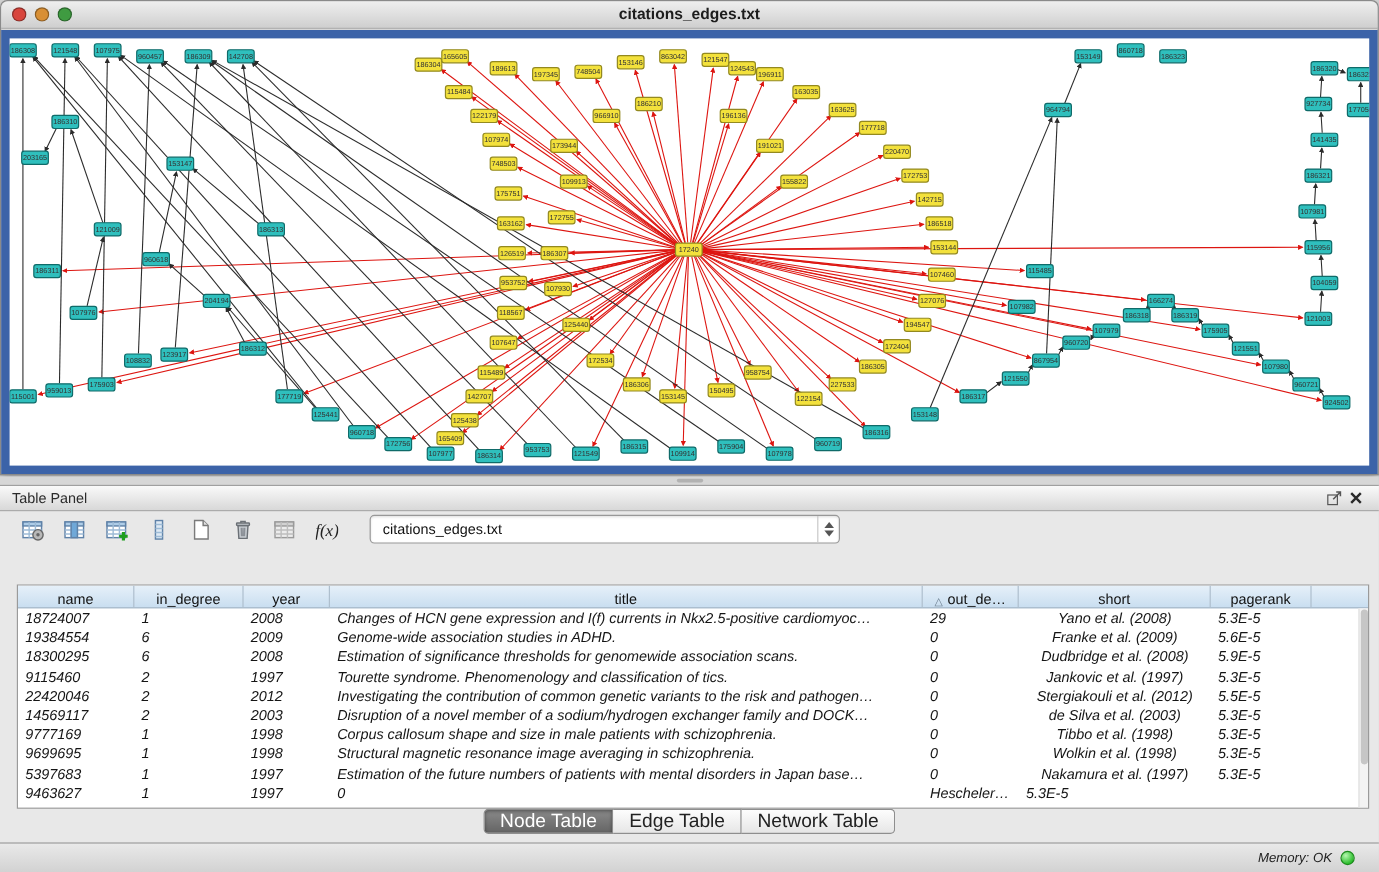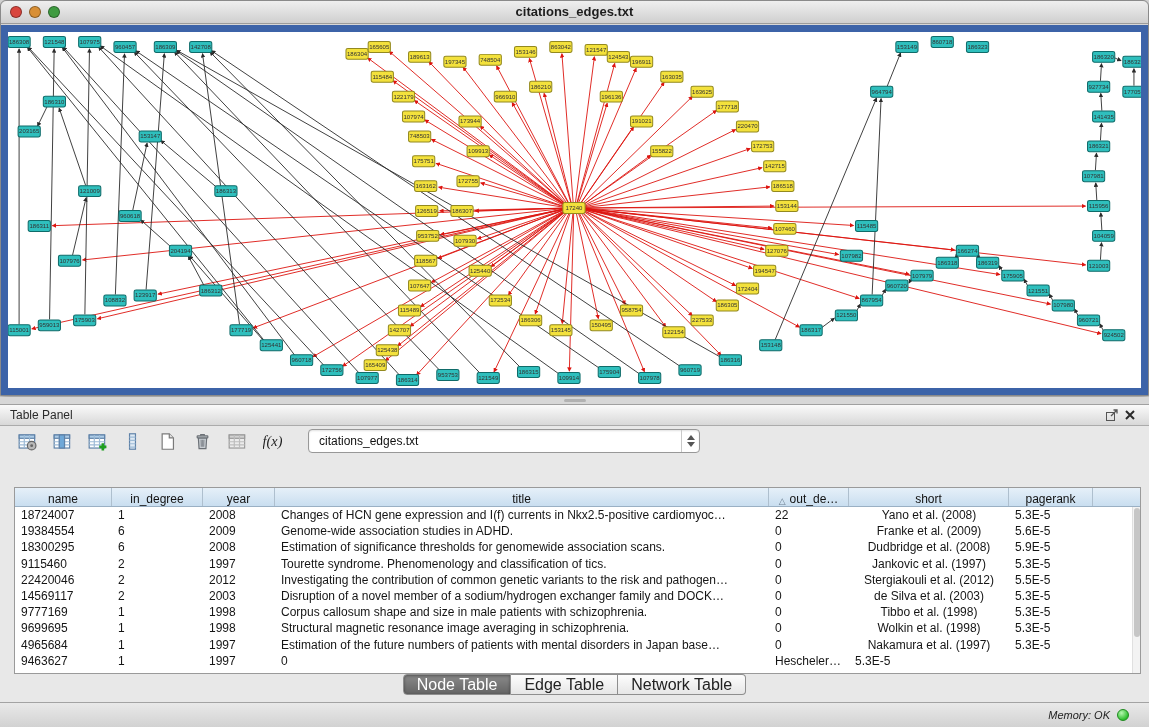--- a/index.html
+++ b/index.html
@@ -47,21 +47,21 @@
   
   .table-wrap{position:absolute;left:14px;top:82px;right:8px;height:187px;background:#fff;
     border:1px solid #9a9a9a;overflow:hidden;
     --cols:97px 91px 72px 494px 80px 160px 84px 1fr;}
   .thead{display:grid;grid-template-columns:var(--cols);height:19px;
     background:linear-gradient(#e6f0f9,#c9def0);border-bottom:1px solid #9ab0c4;}
   .th{border-right:1px solid #aebfce;display:flex;align-items:flex-end;justify-content:center;
     font-size:12px;color:#111;gap:4px;overflow:hidden;white-space:nowrap;}
   .th.filler{border-right:none;}
   .sort-glyph{font-size:9px;color:#6d7f90;line-height:1;}
-  .tbody{position:relative;}
+  .tbody{position:relative;font-style:italic;}
   .tr{display:grid;grid-template-columns:var(--cols);height:16.2px;}
   .td{padding:0 6px;font-size:12px;line-height:16.2px;white-space:nowrap;overflow:hidden;
     text-overflow:ellipsis;color:#151515;}
   .td.c5{text-align:center;}
   .vscroll{position:absolute;top:19px;right:0;bottom:0;width:8px;background:#f3f3f3;border-left:1px solid #e0e0e0;}
   .vscroll .thumb{position:absolute;top:1px;left:1px;width:6px;height:78%;background:#c6c6c6;border-radius:3px;}
 
   
   .tabs-row{position:absolute;left:0;right:0;bottom:7px;display:flex;justify-content:center;}
   .tab{height:21px;padding:0 13px;font-size:16px;display:flex;align-items:center;
@@ -834,21 +834,21 @@
           <span>pagerank</span>
         </div>
         <div class="th filler"></div>
       </div>
     <div class="tbody">
         <div class="tr">
           <div class="td c0">18724007</div>
           <div class="td c1">1</div>
           <div class="td c2">2008</div>
           <div class="td c3">Changes of HCN gene expression and I(f) currents in Nkx2.5-positive cardiomyoc…</div>
-          <div class="td c4">22</div>
+          <div class="td c4">29</div>
           <div class="td c5">Yano et al. (2008)</div>
           <div class="td c6">5.3E-5</div>
           <div class="td"></div>
         </div>
         <div class="tr">
           <div class="td c0">19384554</div>
           <div class="td c1">6</div>
           <div class="td c2">2009</div>
           <div class="td c3">Genome-wide association studies in ADHD.</div>
           <div class="td c4">0</div>
@@ -910,21 +910,21 @@
           <div class="td c0">9699695</div>
           <div class="td c1">1</div>
           <div class="td c2">1998</div>
           <div class="td c3">Structural magnetic resonance image averaging in schizophrenia.</div>
           <div class="td c4">0</div>
           <div class="td c5">Wolkin et al. (1998)</div>
           <div class="td c6">5.3E-5</div>
           <div class="td"></div>
         </div>
         <div class="tr">
-          <div class="td c0">4965684</div>
+          <div class="td c0">5397683</div>
           <div class="td c1">1</div>
           <div class="td c2">1997</div>
           <div class="td c3">Estimation of the future numbers of patients with mental disorders in Japan base…</div>
           <div class="td c4">0</div>
           <div class="td c5">Nakamura et al. (1997)</div>
           <div class="td c6">5.3E-5</div>
           <div class="td"></div>
         </div>
         <div class="tr">
           <div class="td c0">9463627</div>

